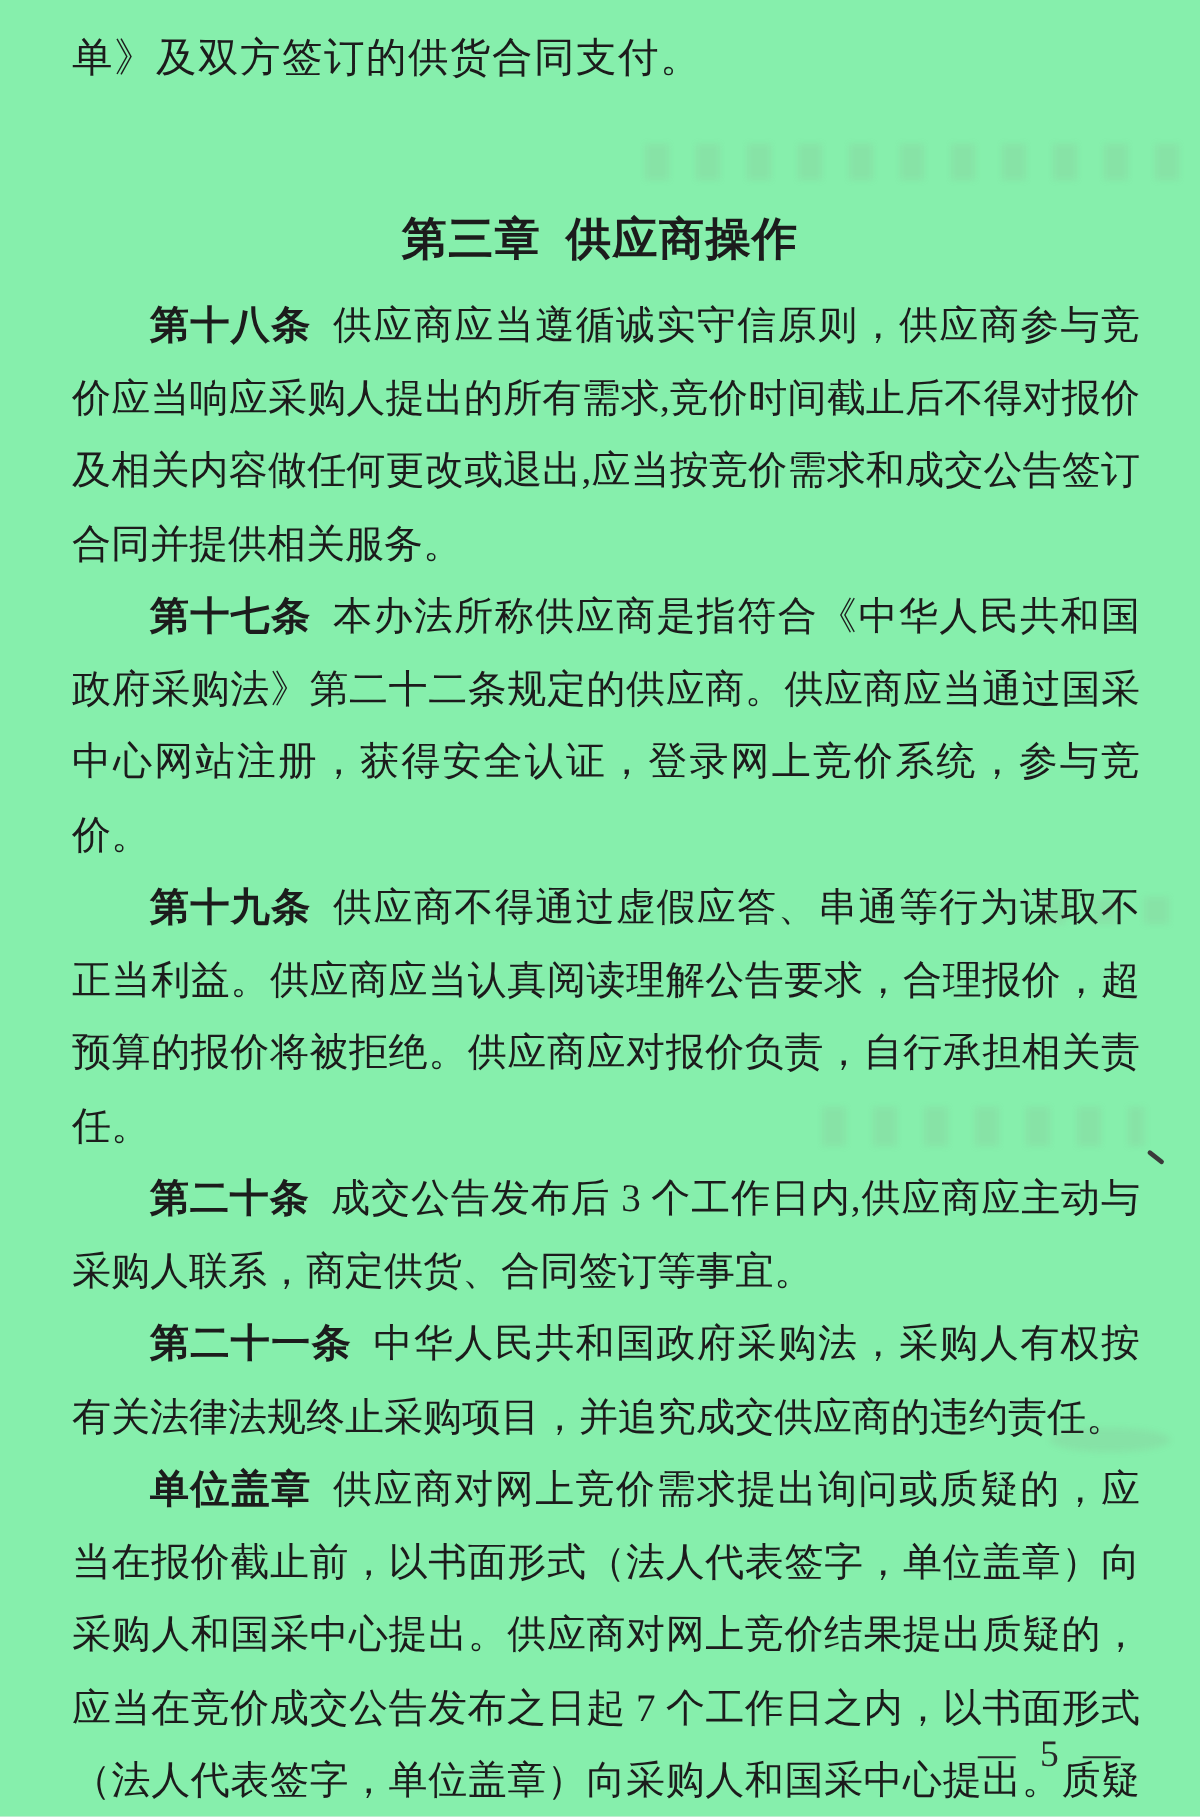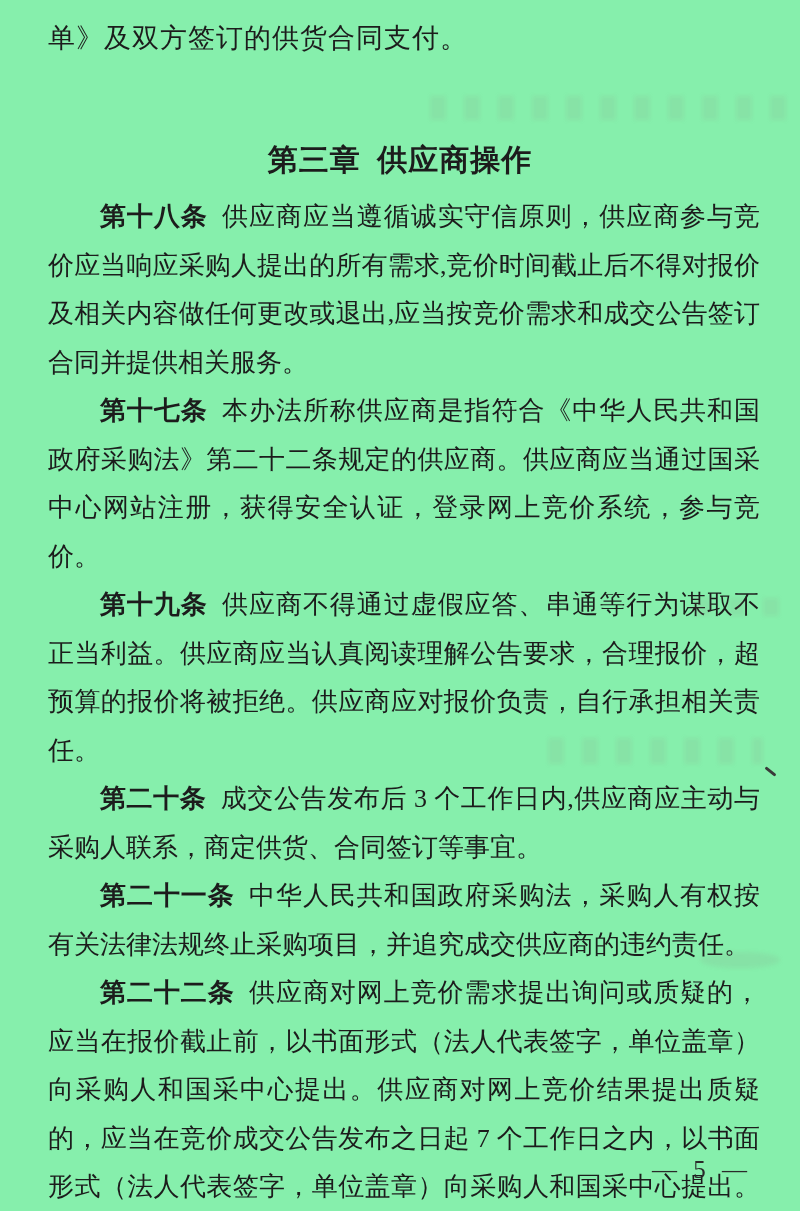--- a/index.html
+++ b/index.html
@@ -117,21 +117,21 @@
     <p><span class="article-label">第十八条</span><span>供应商应当遵循诚实守信原则，供应商参与竞价应当响应采购人提出的所有需求,竞价时间截止后不得对报价及相关内容做任何更改或退出,应当按竞价需求和成交公告签订合同并提供相关服务。</span></p>
 
     <p><span class="article-label">第十七条</span><span>本办法所称供应商是指符合《中华人民共和国政府采购法》第二十二条规定的供应商。供应商应当通过国采中心网站注册，获得安全认证，登录网上竞价系统，参与竞价。</span></p>
 
     <p><span class="article-label">第十九条</span><span>供应商不得通过虚假应答、串通等行为谋取不正当利益。供应商应当认真阅读理解公告要求，合理报价，超预算的报价将被拒绝。供应商应对报价负责，自行承担相关责任。</span></p>
 
     <p><span class="article-label">第二十条</span><span>成交公告发布后 3 个工作日内,供应商应主动与采购人联系，商定供货、合同签订等事宜。</span></p>
 
     <p><span class="article-label">第二十一条</span><span>中华人民共和国政府采购法，采购人有权按有关法律法规终止采购项目，并追究成交供应商的违约责任。</span></p>
 
-    <p><span class="article-label">第二十二条</span><span>供应商对网上竞价需求提出询问或质疑的，应当在报价截止前，以书面形式（法人代表签字，单位盖章）向采购人和国采中心提出。供应商对网上竞价结果提出质疑的，应当在竞价成交公告发布之日起 7 个工作日之内，以书面形式（法人代表签字，单位盖章）向采购人和国采中心提出。质疑处理期</span></p>
+    <p><span class="article-label">单位盖章</span><span>供应商对网上竞价需求提出询问或质疑的，应当在报价截止前，以书面形式（法人代表签字，单位盖章）向采购人和国采中心提出。供应商对网上竞价结果提出质疑的，应当在竞价成交公告发布之日起 7 个工作日之内，以书面形式（法人代表签字，单位盖章）向采购人和国采中心提出。质疑处理期</span></p>
   </div>
 
   <div class="artifact row" style="left:430px; top:96px;  width:360px; height:24px;"></div>
   <div class="artifact row" style="left:695px; top:598px; width:85px;  height:18px;"></div>
   <div class="artifact row" style="left:548px; top:738px; width:215px; height:26px;"></div>
   <div class="artifact spot" style="left:700px; top:952px; width:80px; height:16px;"></div>
   <div class="tick-mark" style="left:764px; top:770px;"></div>
 
   <div class="pagenum">— 5 —</div>
 

